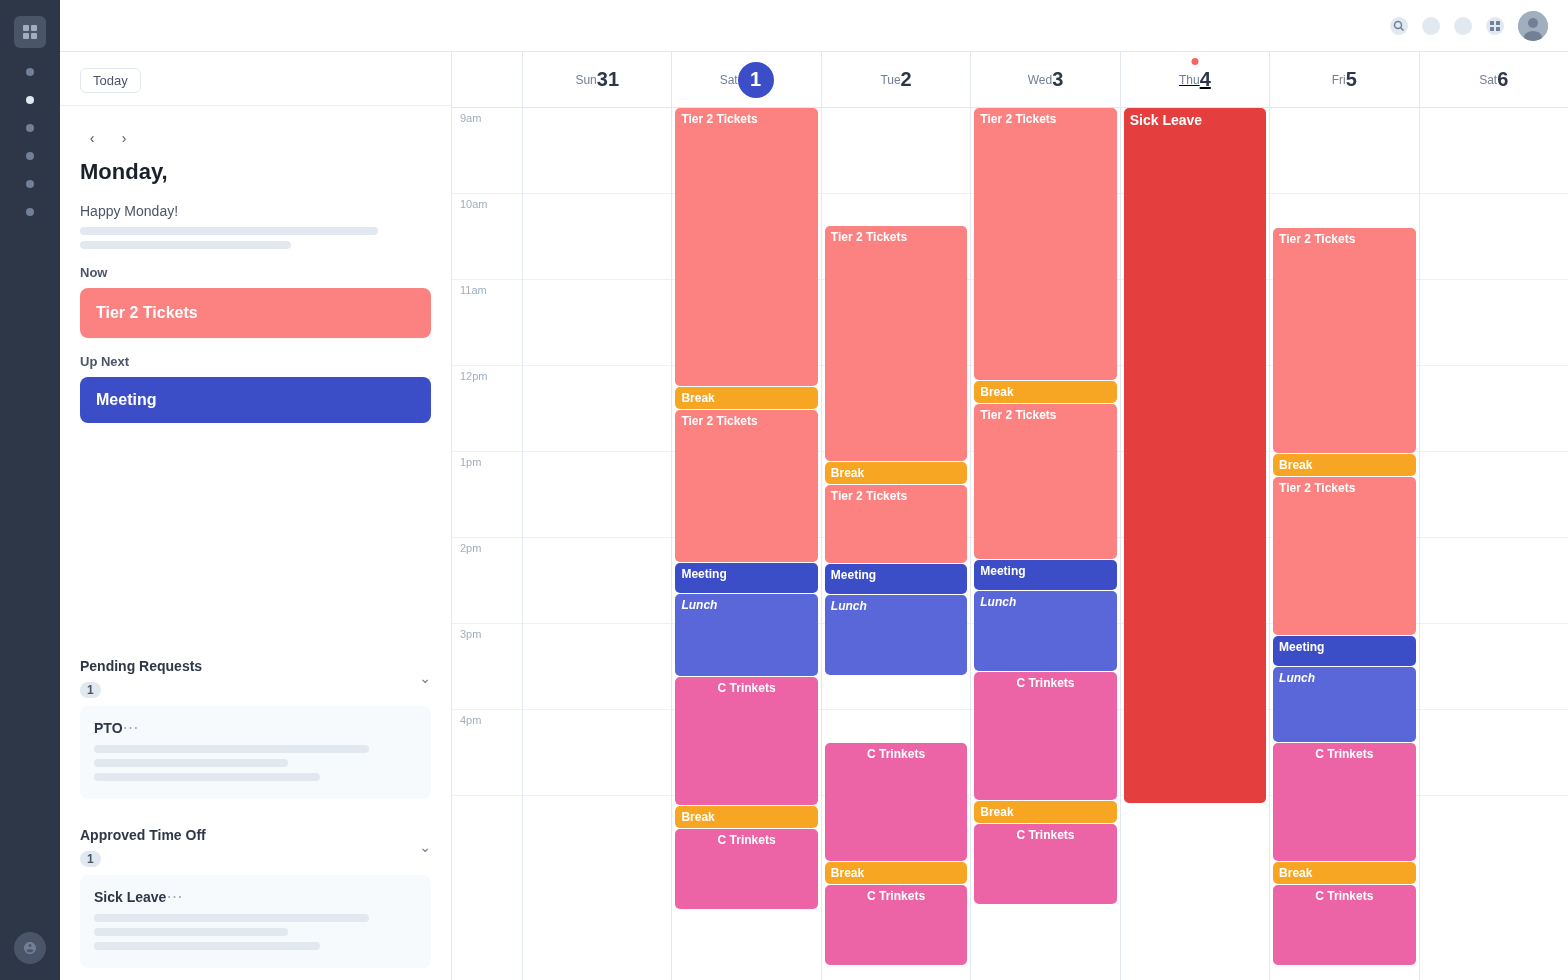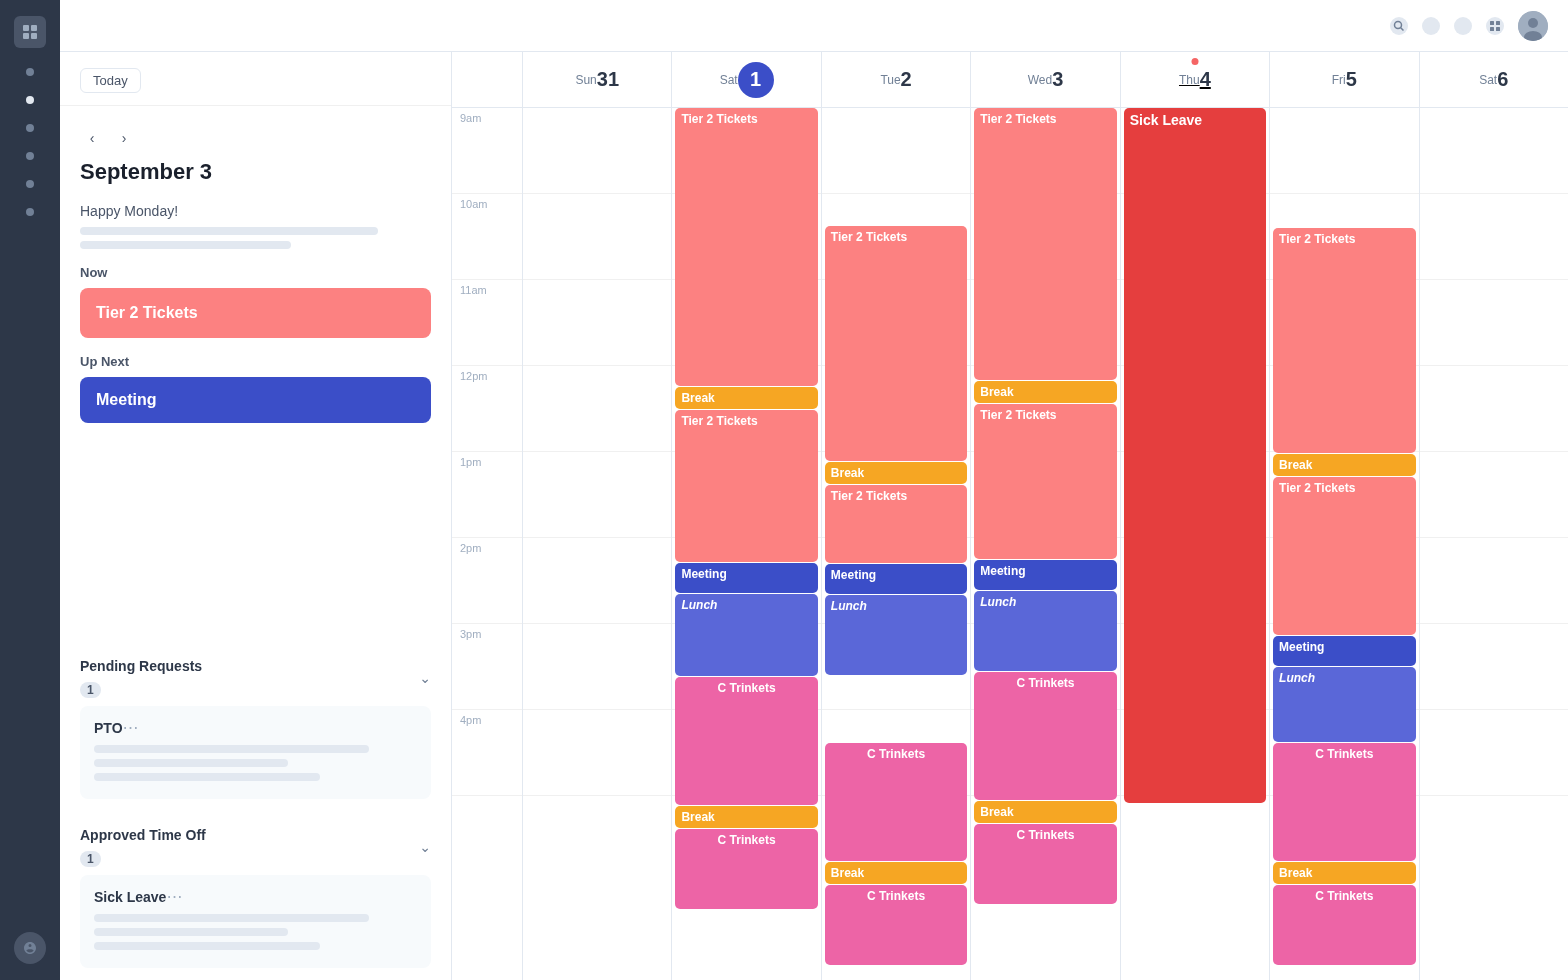--- a/index.html
+++ b/index.html
@@ -403,21 +403,21 @@
     <div class="left-panel">
       <div class="left-panel-header">
         <button class="today-btn">Today</button>
       </div>
       <div class="left-panel-body">
         <div class="nav-arrows">
           <button class="nav-arrow">‹</button>
           <button class="nav-arrow">›</button>
         </div>
         <div class="date-heading">
-          <div>September 3</div>
+          <div>Monday,</div>
         </div>
         <div class="greeting">Happy Monday!</div>
         <div class="skeleton-line long"></div>
         <div class="skeleton-line short"></div>
 
         <div class="section-label">Now</div>
         <div class="now-card">Tier 2 Tickets</div>
 
         <div class="section-label">Up Next</div>
         <div class="upnext-card">Meeting</div>

